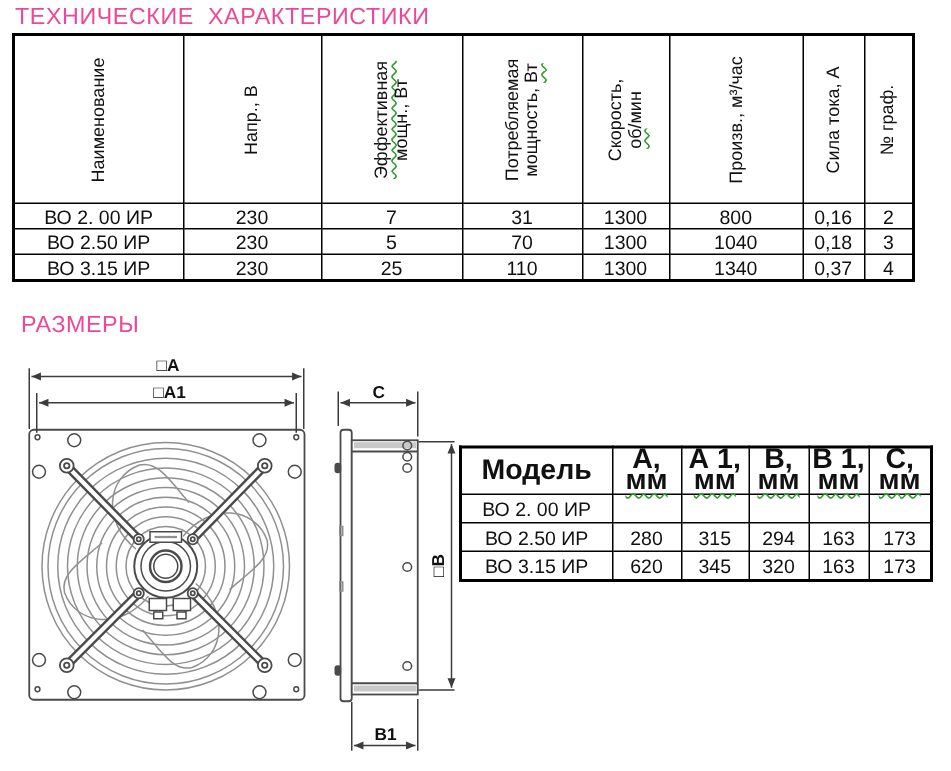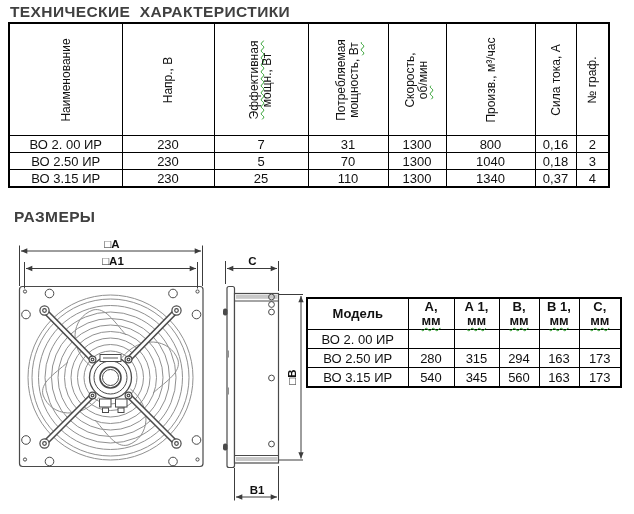--- a/index.html
+++ b/index.html
@@ -6,41 +6,41 @@
     --line:#4a4a4a; --grill:#909090; --dim:#3c3c3c;
     --squiggle:#2e9e2e; --border:#000000; --text:#111111;
   }
   html,body{margin:0;padding:0;}
   body{
     width:634px;height:514px;position:relative;background:#ffffff;
     font-family:"Liberation Sans","DejaVu Sans",sans-serif;color:var(--text);
     overflow:hidden;
   }
   .title{
-    position:absolute;font-weight:bold;font-size:15.5px;letter-spacing:.4px;
-    white-space:pre;color:#404040;
+    position:absolute;font-weight:normal;font-size:15.5px;letter-spacing:.4px;
+    white-space:pre;color:#ec4899;
   }
   #tech-title{left:10px;top:3px;}
   #dims-title{left:14px;top:208px;}
 
   table{border-collapse:collapse;table-layout:fixed;background:#fff;}
   #tech-table{position:absolute;left:8px;top:22px;border:2px solid var(--border);z-index:2;}
   #dims-table{position:absolute;left:306px;top:297px;border:2px solid var(--border);z-index:3;}
   th,td{border:1px solid var(--border);padding:0;vertical-align:middle;overflow:visible;}
 
   #tech-table th{height:111px;position:relative;font-weight:normal;}
   #tech-table td{height:16px;font-size:13px;text-align:center;}
   .rot{
     position:absolute;left:50%;top:50%;
     transform:translate(-50%,-50%) rotate(-90deg);
     font-size:12px;line-height:13px;text-align:center;white-space:nowrap;
   }
   .rot div{white-space:nowrap;}
 
-  #dims-table th{font-weight:bold;font-size:13px;height:30px;line-height:14px;text-align:center;}
+  #dims-table th{font-weight:bold;font-size:19px;height:30px;line-height:14px;text-align:center;}
   #dims-table td{height:18px;font-size:13px;text-align:center;}
   .hl div{white-space:nowrap;}
 
   .sq{
     text-decoration-line:underline;text-decoration-style:wavy;
     text-decoration-color:var(--squiggle);text-decoration-thickness:1px;
     text-underline-offset:2px;
   }
 
   #drawing{position:absolute;left:0;top:0;z-index:1;}
@@ -201,23 +201,23 @@
       <tr>
         <td>ВО 2.50 ИР</td>
         <td>280</td>
         <td>315</td>
         <td>294</td>
         <td>163</td>
         <td>173</td>
       </tr>
       <tr>
         <td>ВО 3.15 ИР</td>
-        <td>540</td>
+        <td>620</td>
         <td>345</td>
-        <td>560</td>
+        <td>320</td>
         <td>163</td>
         <td>173</td>
       </tr>
     </tbody>
   </table>
 
 <svg id="drawing" width="634" height="514" viewBox="0 0 634 514">
   <defs>
     <marker id="arr" viewBox="0 0 10 10" refX="9" refY="5" markerWidth="9" markerHeight="7" orient="auto-start-reverse">
       <path d="M0,1.2 L9,5 L0,8.8 z" fill="#3c3c3c"></path>

